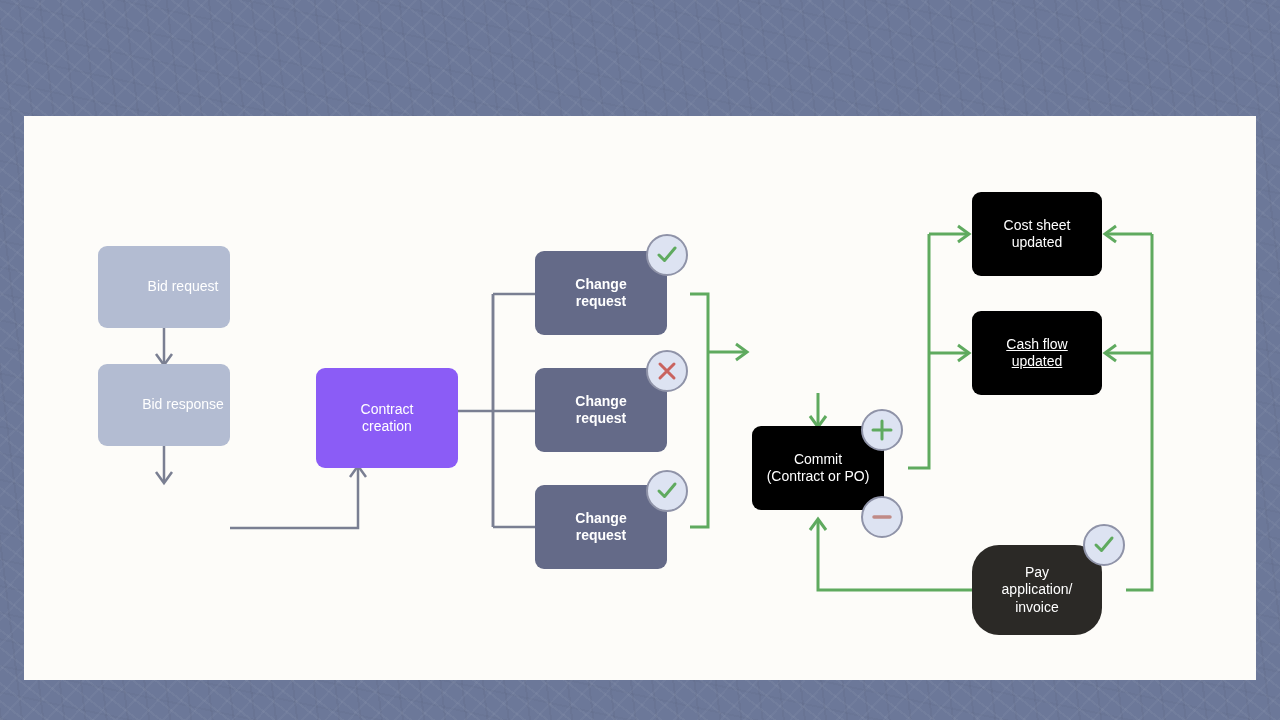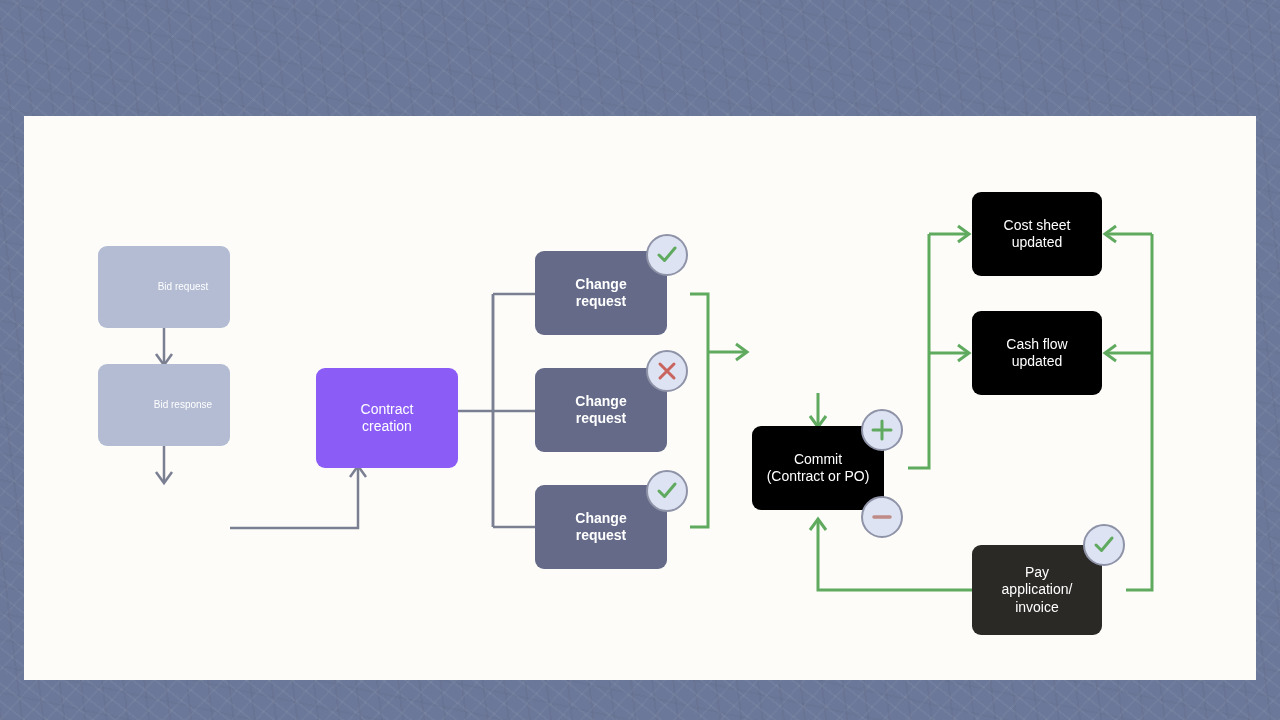--- a/index.html
+++ b/index.html
@@ -52,25 +52,25 @@
     align-items: center;
     justify-content: center;
     text-align: center;
     color: #ffffff;
     line-height: 1.22;
     box-sizing: border-box;
     padding: 4px 6px;
     white-space: pre-line;
   }
 
-  .lvl-light  { background: #b3bcd2; font-size: 10px; padding-left: 44px; }
+  .lvl-light  { background: #b3bcd2; font-size: 14px; padding-left: 44px; }
   .lvl-mid    { background: #8b5cf6; font-size: 14px; }
   .lvl-slate  { background: #646a88; font-size: 14px; font-weight: bold; }
   .lvl-dark   { background: #000000; font-size: 14px; }
-  .lvl-black  { background: #2b2926; font-size: 14px; }
+  .lvl-black  { background: #2b2926; font-size: 14px; border-radius: 27px; }
 
   .badge {
     position: absolute;
     width: 42px;
     height: 42px;
     border-radius: 50%;
     background: #dde3f2;
     border: 2px solid #8f93a8;
     box-sizing: border-box;
     display: flex;
@@ -155,21 +155,21 @@
     <div class="node-box lvl-slate" style="left:511px; top:369px; width:132px; height:84px;">Change
 request</div>
 
 
     <div class="node-box lvl-dark" style="left:728px; top:310px; width:132px; height:84px;">Commit
 (Contract or PO)</div>
 
     <div class="node-box lvl-dark" style="left:948px; top:76px;  width:130px; height:84px;">Cost sheet
 updated</div>
 
-    <div class="node-box lvl-dark" style="left:948px; top:195px; width:130px; height:84px;">Cash flow
+    <div class="node-box lvl-dark" style="left:948px; top:195px; width:130px; height:84px;text-decoration:underline;">Cash flow
 updated</div>
 
     <div class="node-box lvl-black" style="left:948px; top:429px; width:130px; height:90px;">Pay
 application/
 invoice</div>
 
     <div class="badge" style="left:622px; top:118px;">
       <svg width="26" height="26" viewBox="0 0 26 26">
         <path d="M5 13 L10.5 18.5 L21 6" fill="none" stroke="#5faa5f" stroke-width="3" stroke-linecap="round" stroke-linejoin="round"></path>
       </svg>

